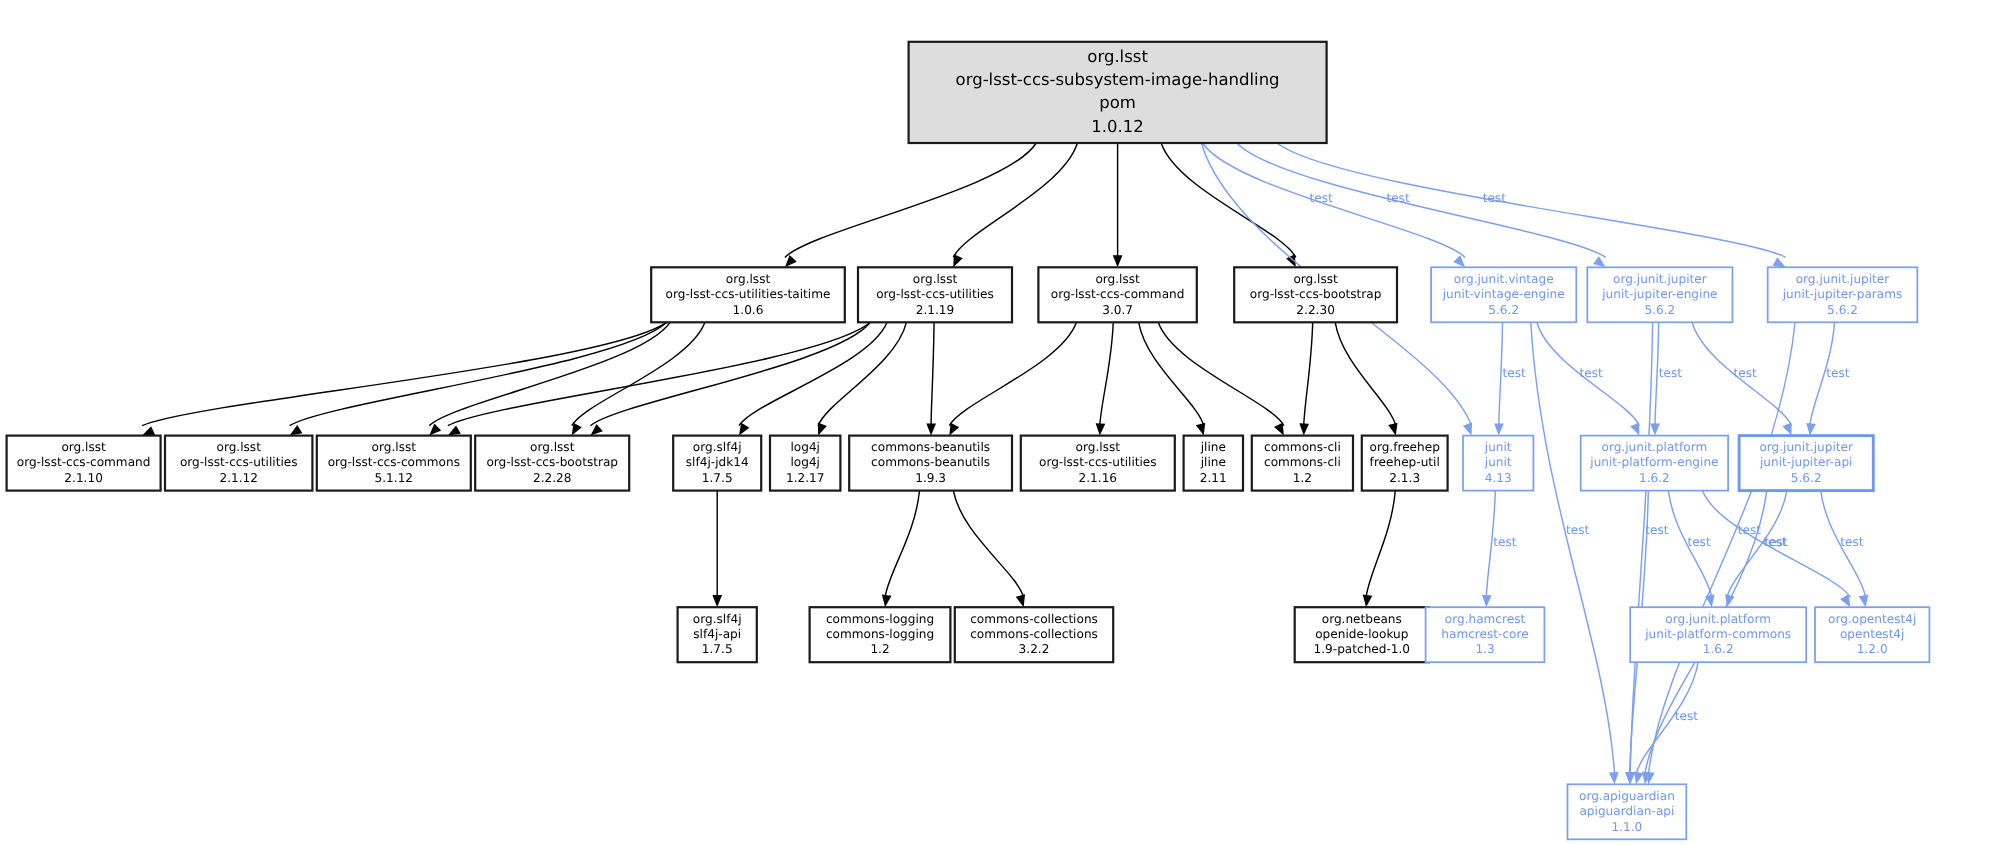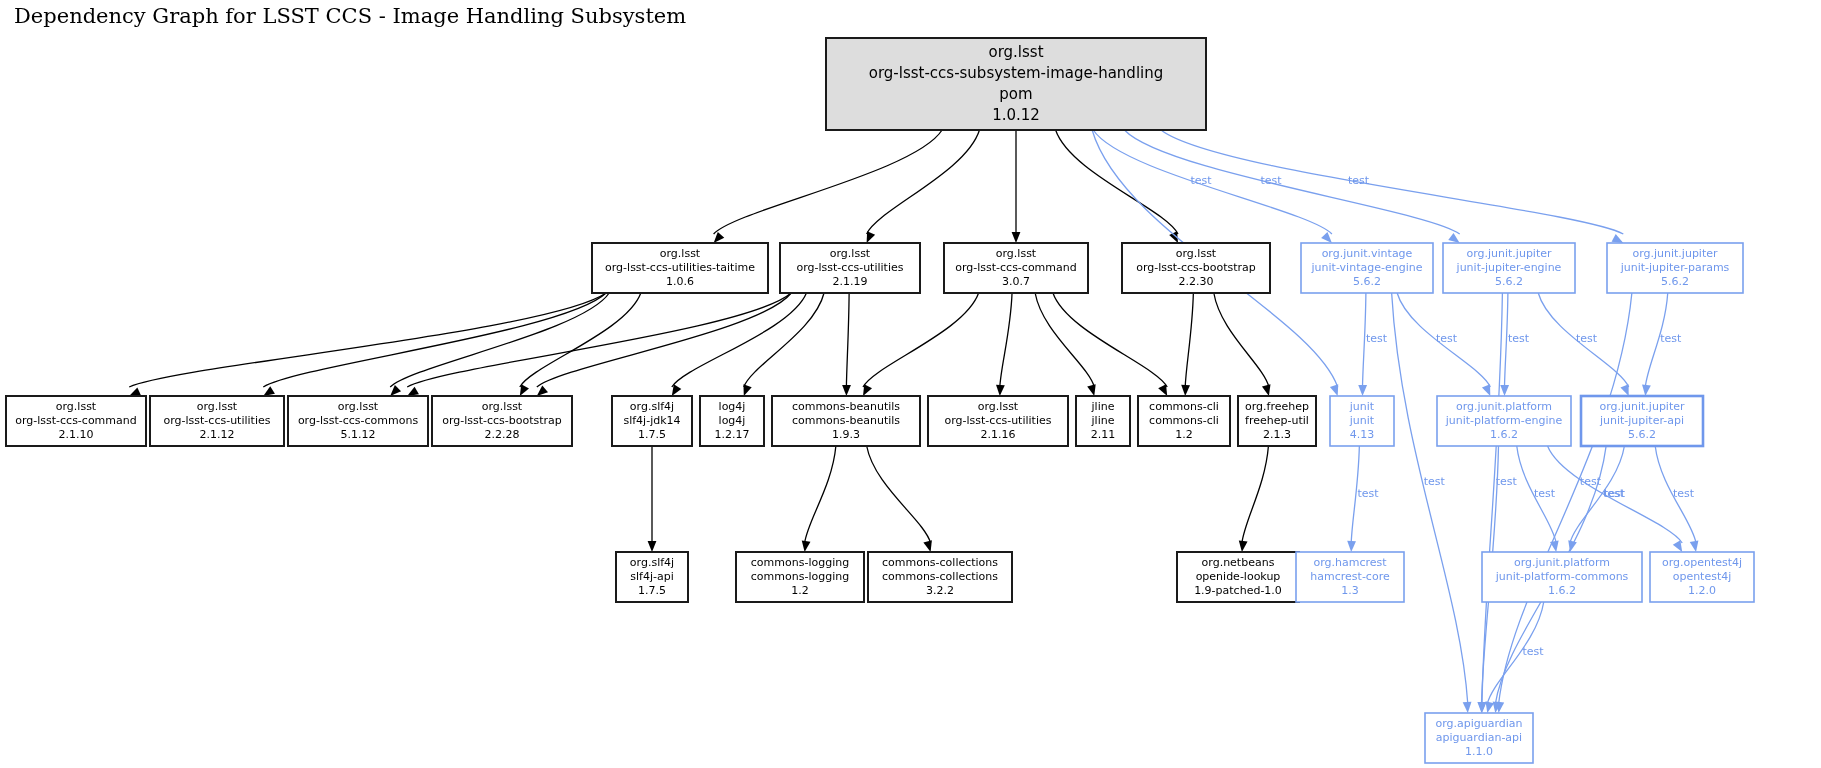--- a/index.html
+++ b/index.html
@@ -90,21 +90,20 @@
     dominant-baseline: middle;
   }
   .arrow-black { fill: #000000; stroke: none; }
   .arrow-blue  { fill: #7aa0ee; stroke: none; }
 </style>
 </head>
 <body>
 
 <div id="page">
 
-  <div id="graph-title">Dependency Graph for LSST CCS - Image Handling Subsystem</div>
 
   <svg id="graph-canvas" viewBox="0 0 1821 768" xmlns="http://www.w3.org/2000/svg">
     <g id="edge-layer">
         <path d="M 942.08 130 C 914.6624 172.94, 736.448 209.1, 713.6 234" class="edge-black"></path>
         <polygon points="713.6,243 717.7950519657685,231.92021936117408 724.2790242778502,237.8698498586216" class="arrow-black"></polygon>
         <path d="M 979.48 130 C 965.9344 172.94, 877.888 209.1, 866.6 234" class="edge-black"></path>
         <polygon points="866.6,243 867.1343253812393,231.16469280555154 875.1492060998273,234.79810539797816" class="arrow-black"></polygon>
         <path d="M 1016 130 C 1016 172.94, 1016 209.1, 1016 234" class="edge-black"></path>
         <polygon points="1016,243 1011.6,232 1020.4,232" class="arrow-black"></polygon>
         <path d="M 1055.6 130 C 1070.288 172.94, 1165.76 209.1, 1178 234" class="edge-black"></path>

